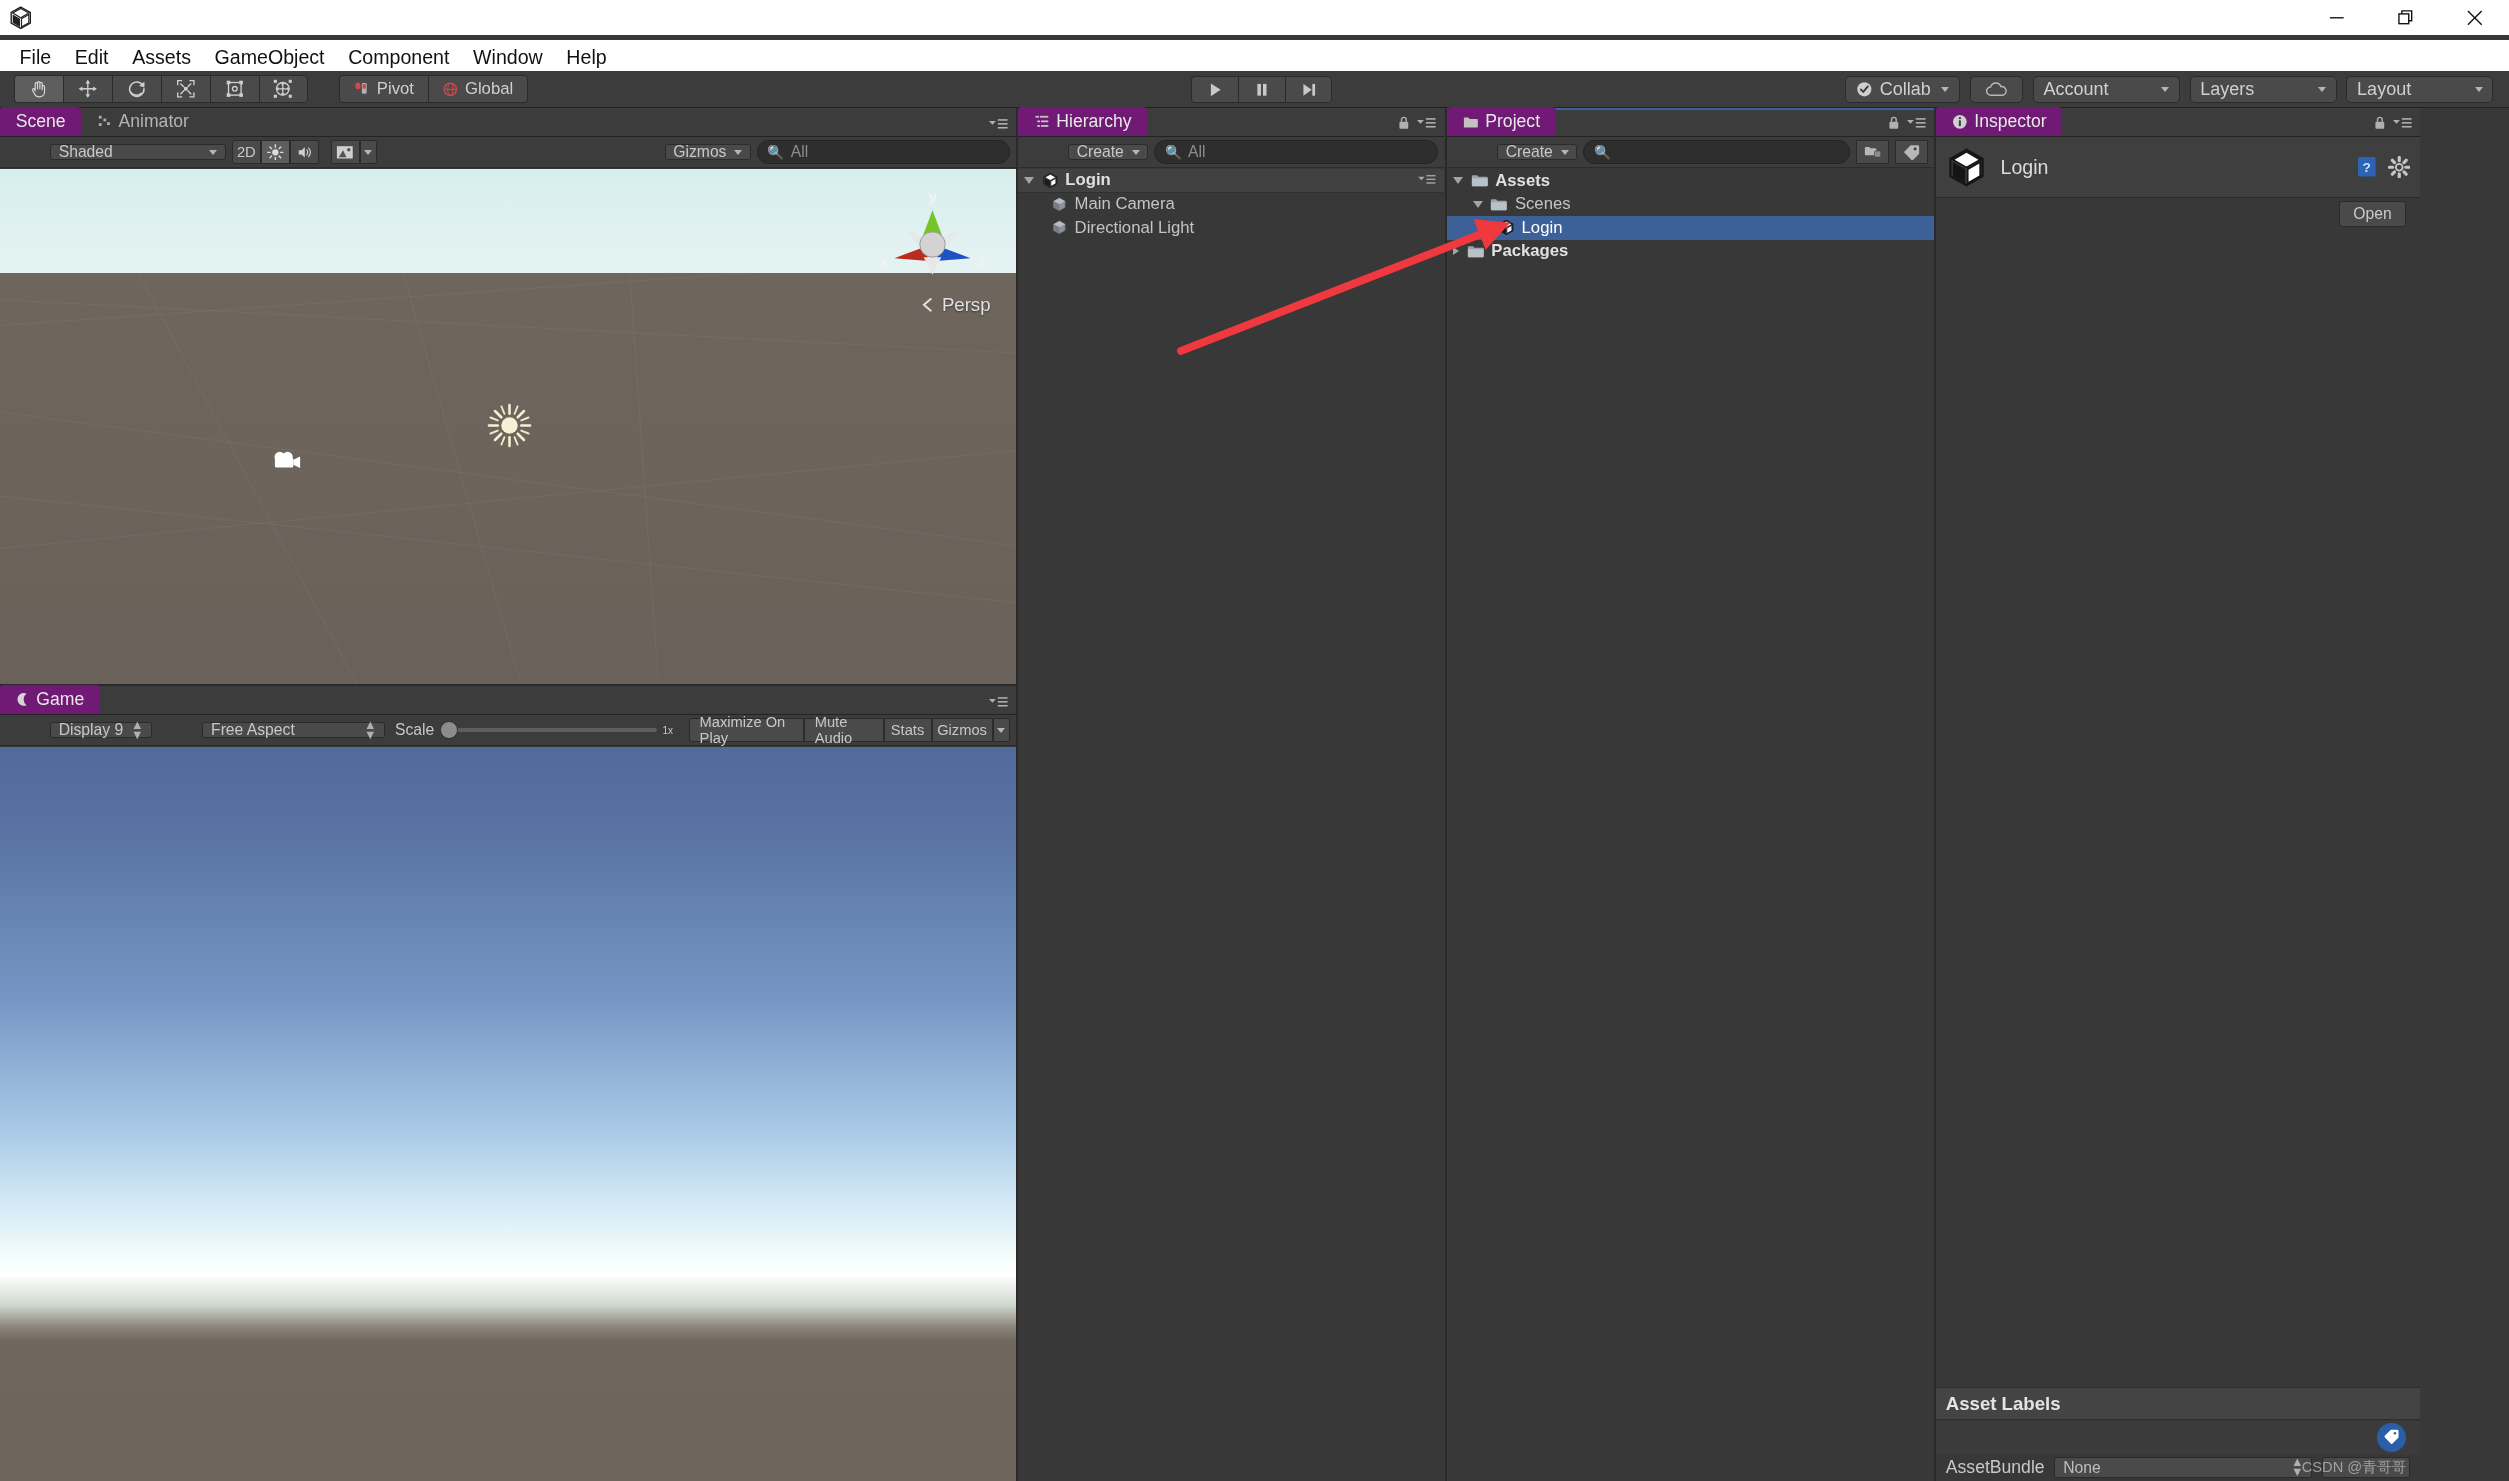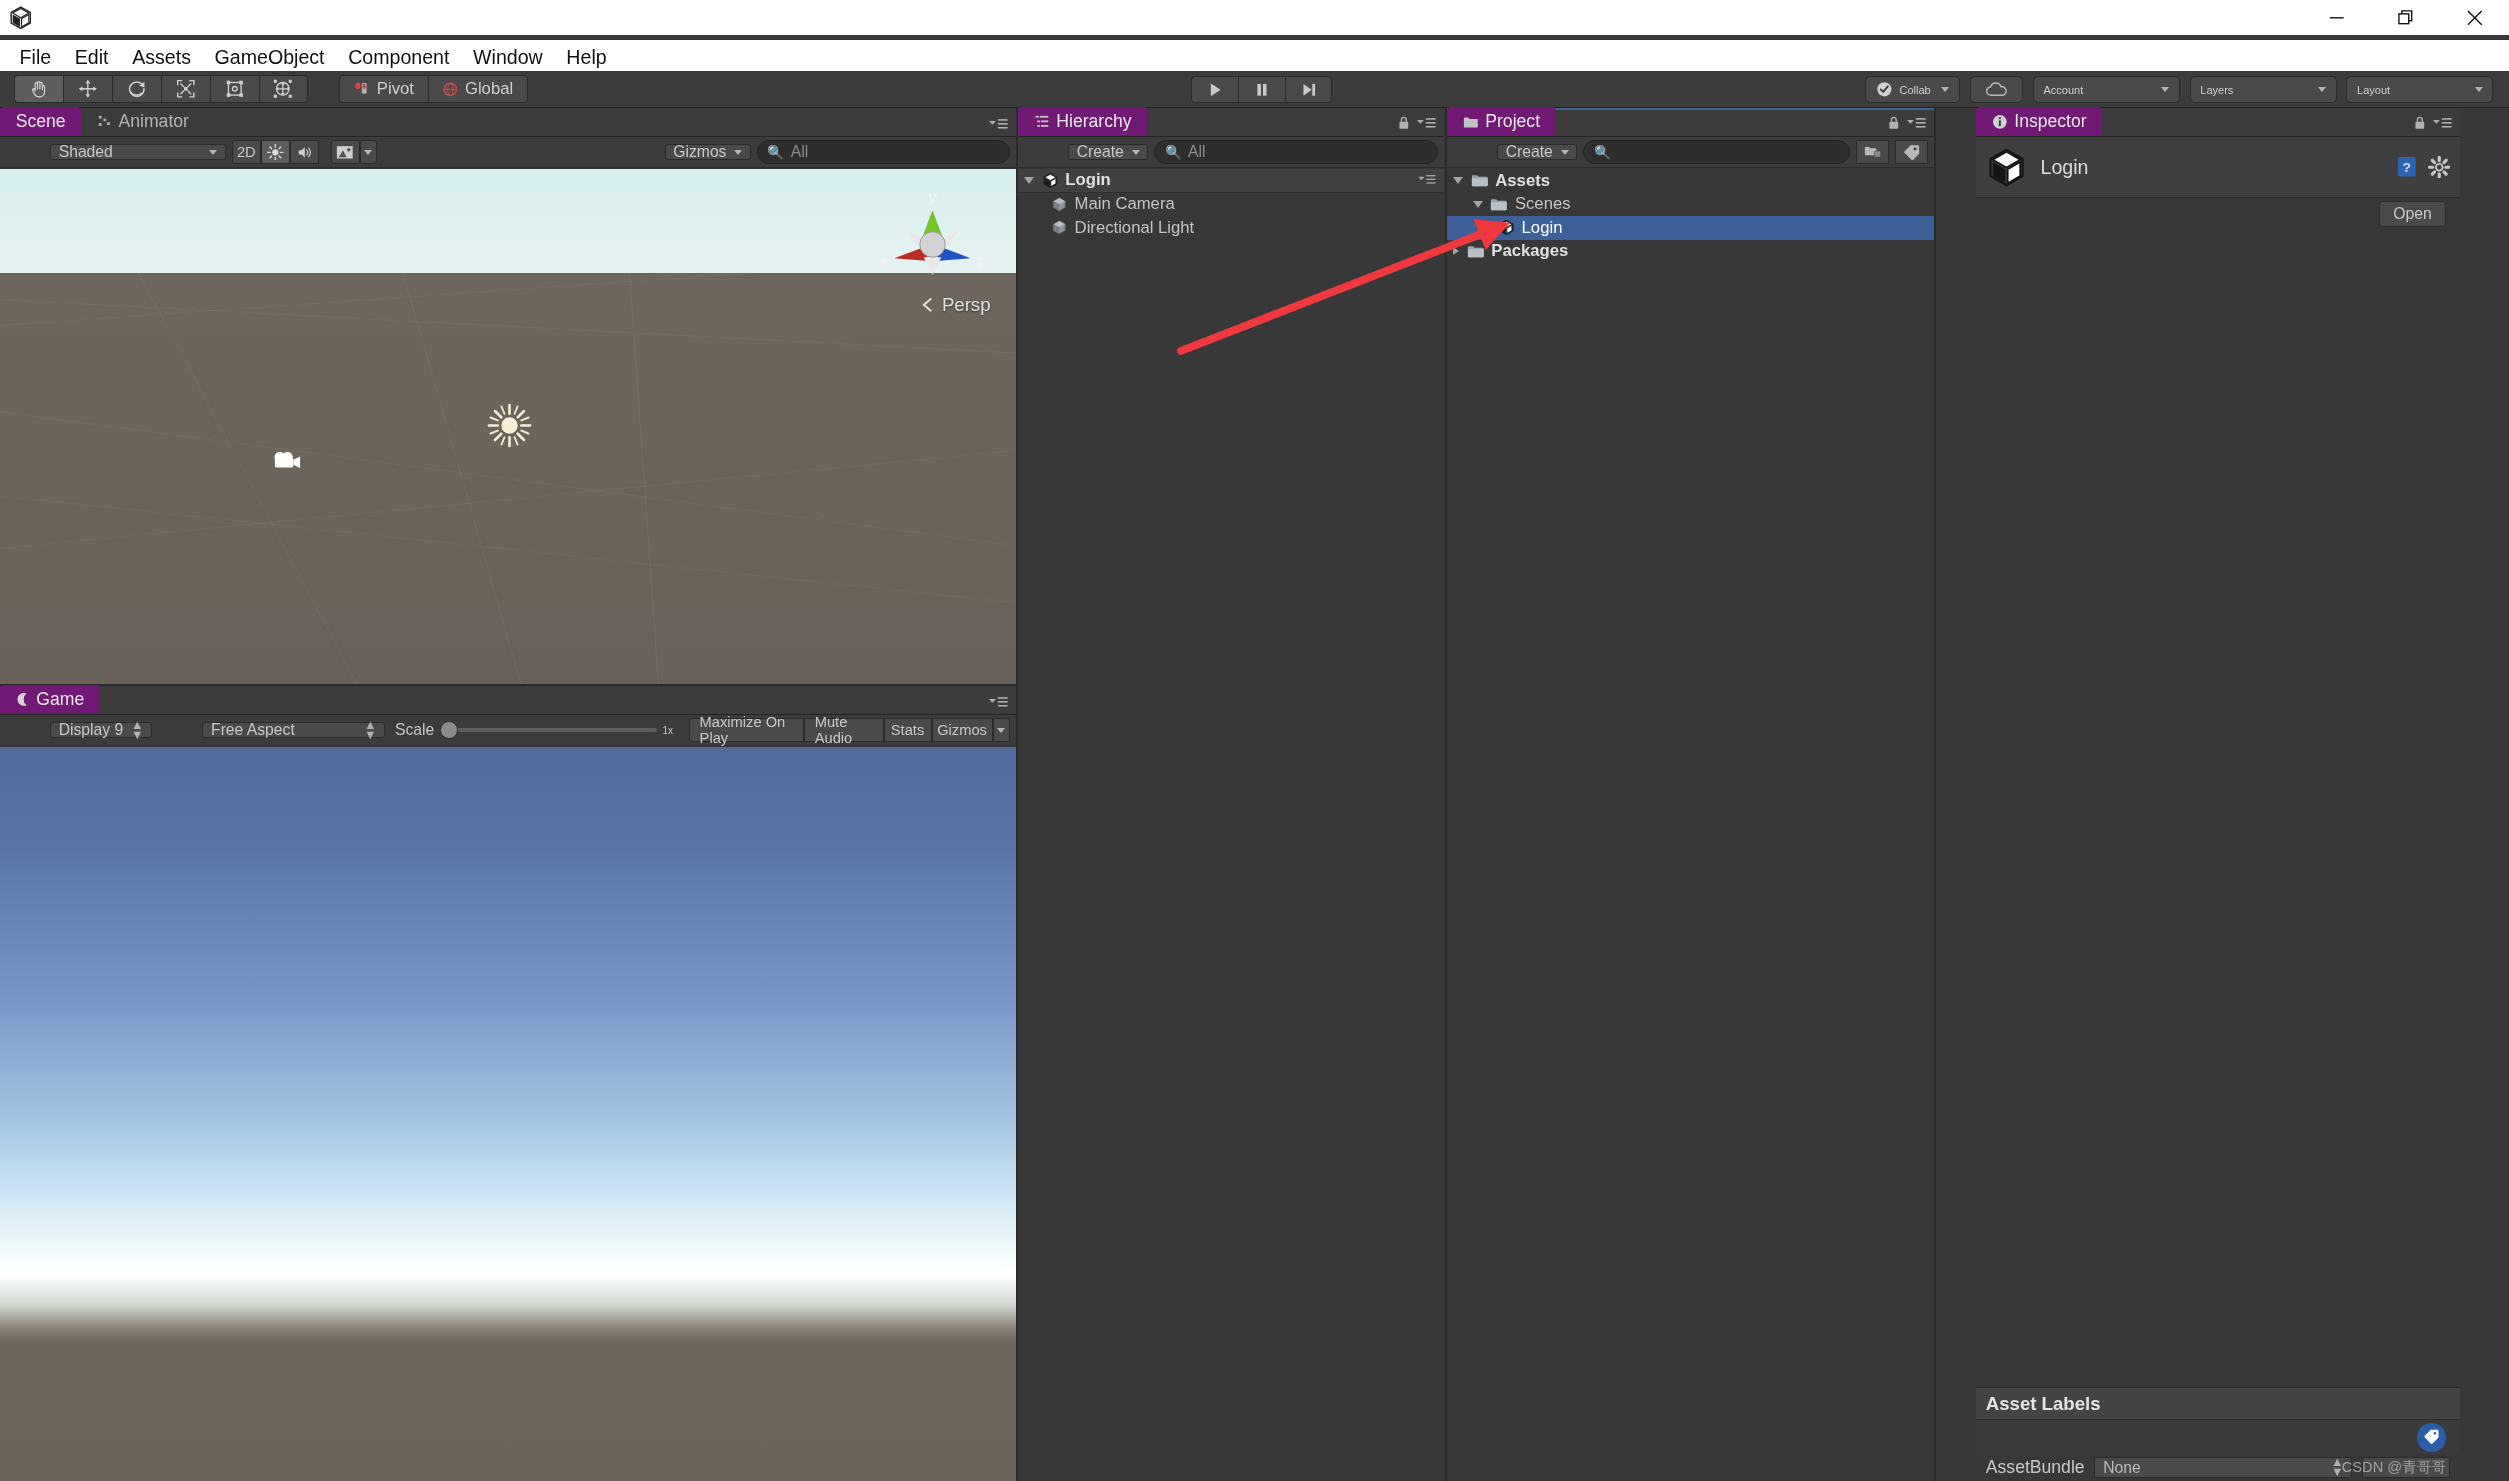--- a/index.html
+++ b/index.html
@@ -69,21 +69,21 @@
     width: 47px; height: 27.4px; background: #4a4a4a; border: 1px solid #2b2b2b;
     border-right: none; display: flex; align-items: center; justify-content: center;
   }
   .play-btn:first-child { border-radius: 3.9px 0 0 3.9px; }
   .play-btn:last-child { border-radius: 0 3.9px 3.9px 0; border-right: 1px solid #2b2b2b; }
 
   .right-tools { position: absolute; right: 15.7px; top: 4.9px; display: flex; align-items: center; gap: 9.8px; }
   .rt-btn {
     height: 27.4px; background: #4a4a4a; border: 1px solid #2b2b2b; border-radius: 5px;
     display: flex; align-items: center; gap: 6.9px; padding: 0 9.8px;
-    color: #d0d0d0; font-size: 11px; white-space: nowrap;
+    color: #d0d0d0; font-size: 18px; white-space: nowrap;
   }
   .rt-btn.wide { min-width: 147px; justify-content: flex-start; }
   .caret-dn {
     width: 0; height: 0; border-left: 4.9px solid transparent; border-right: 4.9px solid transparent;
     border-top: 5.9px solid #b5b5b5; margin-left: auto;
   }
   .caret-dn.tight { margin-left: 3.9px; }
 
   
   .panel { position: absolute; background: #383838; }
@@ -171,21 +171,21 @@
     width: 0; height: 0; border-left: 6.9px solid #a3a3a3;
     border-top: 4.9px solid transparent; border-bottom: 4.9px solid transparent; margin-right: 1px;
   }
   .tri.open { border-left: 5.9px solid transparent; border-right: 5.9px solid transparent;
     border-top: 7.8px solid #a3a3a3; border-bottom: none; }
 
   
   #project-panel { left: 1447px; top: 108px; width: 487px; height: 1373px; }
 
   
-  #inspector-panel { left: 1976px; top: 108px; width: 484px; height: 1373px; }
+  #inspector-panel { left: 1936px; top: 108px; width: 484px; height: 1373px; }
   .insp-header {
     position: absolute; left: 0; top: 29px; width: 100%; height: 61px;
     background: #3f3f3f; border-bottom: 1px solid #2c2c2c;
     display: flex; align-items: center; padding: 0 9.8px; gap: 13.7px;
   }
   .insp-title { color: #dcdcdc; font-size: 19.6px; }
   .insp-right { margin-left: auto; display: flex; align-items: center; gap: 9.8px; }
   .open-btn {
     position: absolute; right: 13.7px; top: 93px;
     height: 25.5px; padding: 0 13.7px; background: #4a4a4a; border: 1px solid #2b2b2b;

